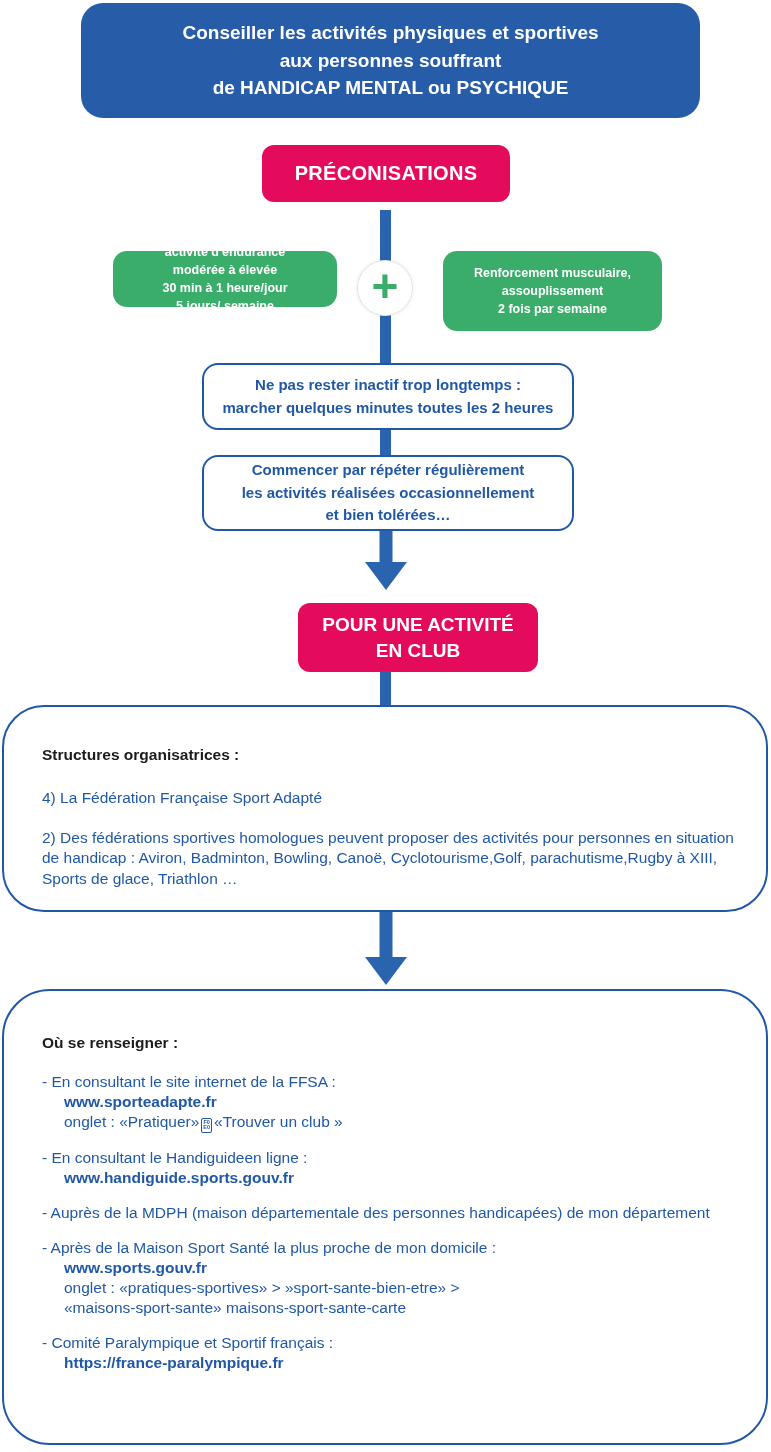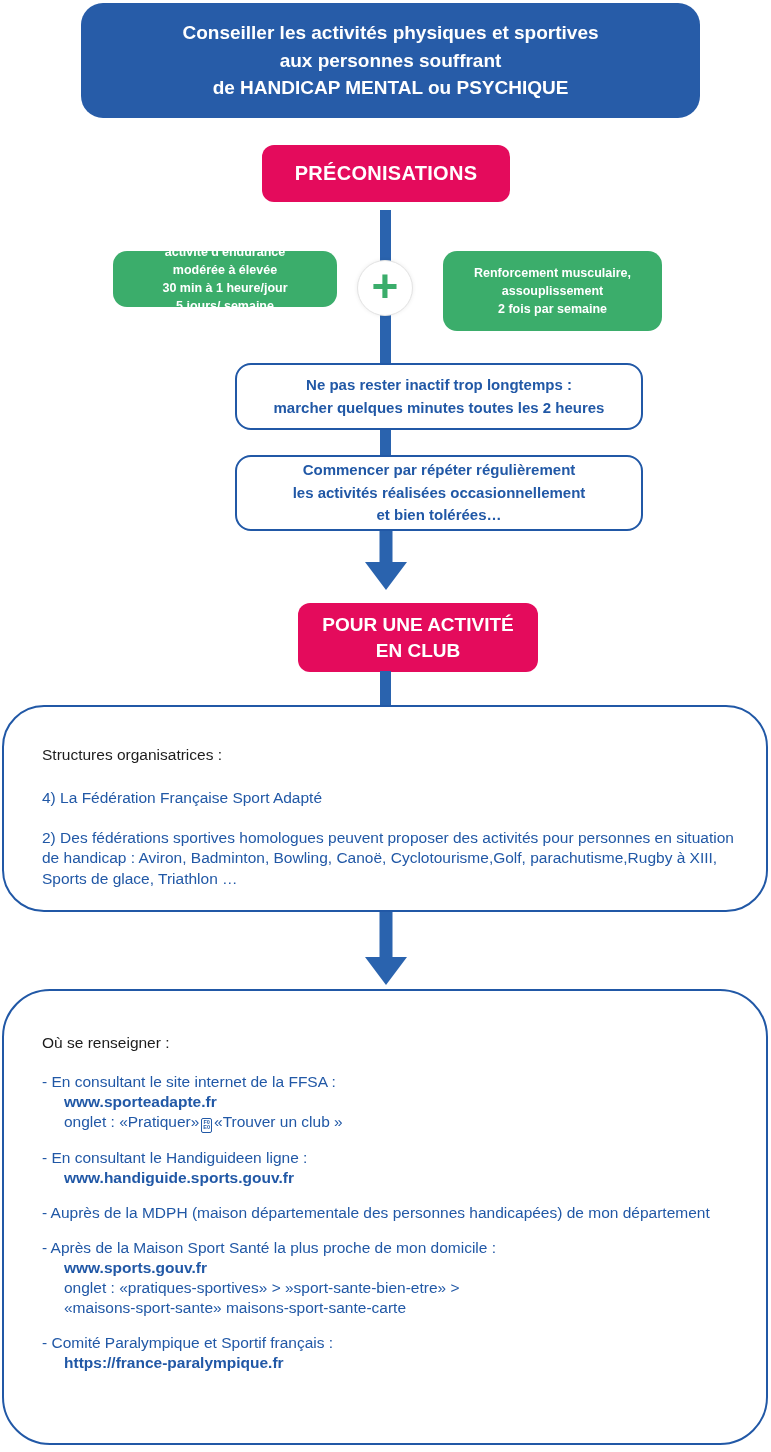--- a/index.html
+++ b/index.html
@@ -45,24 +45,24 @@
   .box-strength{left:443px;top:251px;width:219px;height:80px;}
 
   .plus-circle{
     position:absolute;left:357px;top:260px;width:56px;height:56px;border-radius:50%;
     background:#fff;border:1px solid #e3e3e3;box-shadow:0 0 4px rgba(0,0,0,.08);
     display:flex;align-items:center;justify-content:center;z-index:3;
   }
   .plus-circle span{color:var(--green);font-size:46px;font-weight:bold;line-height:1;margin-top:-5px;}
 
   .advice-box{
-    position:absolute;left:202px;width:408px;background:#fff;
+    position:absolute;left:202px;width:372px;background:#fff;
     border:2px solid var(--text-blue);border-radius:16px;z-index:2;
     display:flex;align-items:center;justify-content:center;text-align:center;
-    color:var(--text-blue);font-size:15px;font-weight:bold;line-height:1.5;margin-left:33px;
+    color:var(--text-blue);font-size:15px;font-weight:bold;line-height:1.5;
   }
   .advice-1{top:363px;height:67px;}
   .advice-2{top:455px;height:76px;}
 
   .arrow{position:absolute;z-index:1;}
   .arrow .shaft{position:absolute;left:50%;transform:translateX(-50%);top:0;width:13px;background:var(--line-blue);}
   .arrow .head{position:absolute;left:50%;transform:translateX(-50%);width:0;height:0;
     border-left:21px solid transparent;border-right:21px solid transparent;border-top:28px solid var(--line-blue);}
   .arrow-1{left:364px;top:531px;width:43px;height:59px;}
   .arrow-1 .shaft{height:34px;}
@@ -72,21 +72,21 @@
   .arrow-2 .head{top:45px;}
 
   .big-box{
     position:absolute;left:2px;width:766px;background:#fff;
     border:2px solid var(--text-blue);z-index:2;color:var(--text-blue);
     font-size:15.5px;line-height:1.32;
   }
   .box-structures{top:705px;height:207px;border-radius:42px;padding:38px 30px 0 38px;}
   .box-where{top:989px;height:456px;border-radius:48px;padding:42px 26px 0 38px;}
 
-  .black-heading{color:#1c1c1c;font-weight:normal;font-size:15.5px;}
+  .black-heading{color:#1c1c1c;font-weight:bold;font-size:15.5px;}
   .box-structures .black-heading{margin-bottom:23px;}
   .box-structures .item{margin-bottom:19px;}
 
   .box-where .black-heading{margin-bottom:19px;}
   .entry{margin-bottom:15px;}
   .entry .line{line-height:20px;}
   .entry .sub{padding-left:22px;}
   .url{font-weight:bold;}
 
   .tofu{

